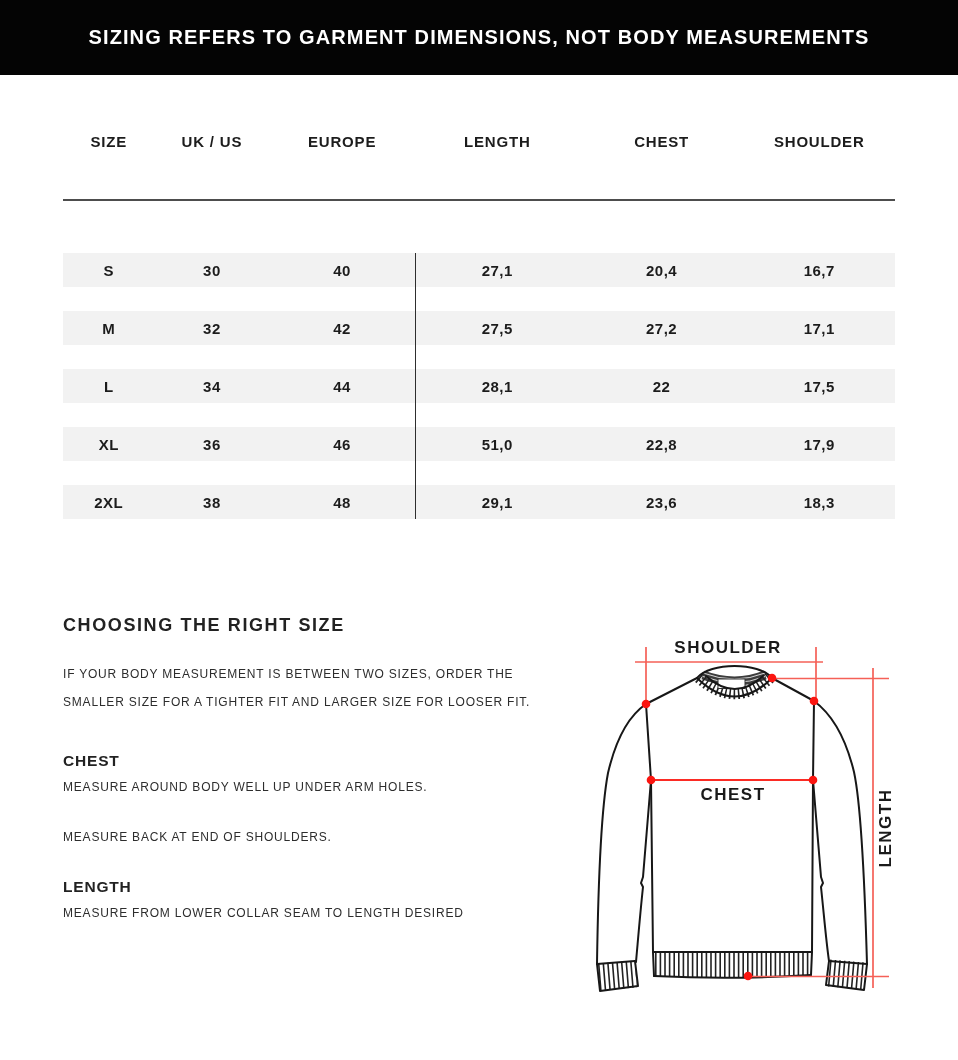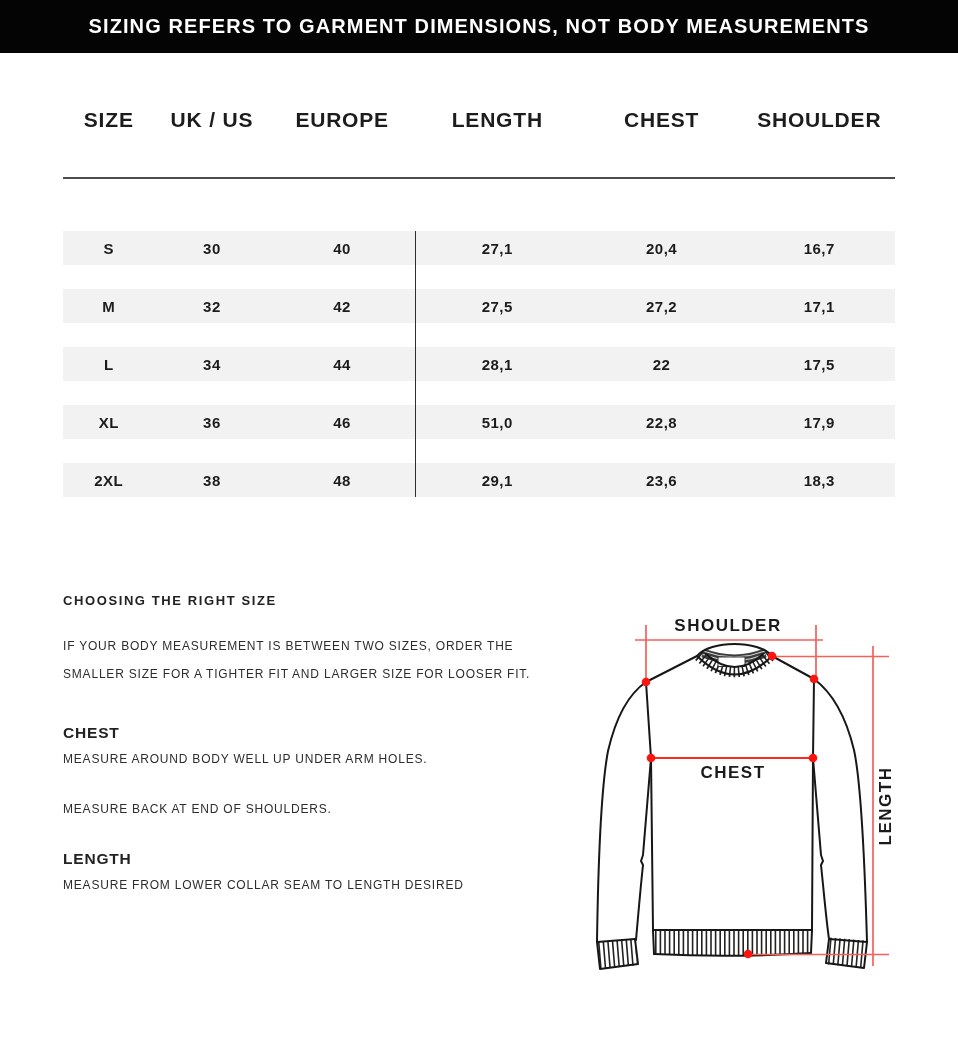--- a/index.html
+++ b/index.html
@@ -3,52 +3,52 @@
 <meta charset="utf-8">
 <style>
   html,body{margin:0;padding:0;}
   body{
     width:958px;height:1060px;background:#ffffff;overflow:hidden;
     font-family:"Liberation Sans", sans-serif;color:#262626;
     -webkit-font-smoothing:antialiased;
   }
   
   .banner{
-    height:53px;background:#040404;display:flex;align-items:center;justify-content:center;
+    height:75px;background:#040404;display:flex;align-items:center;justify-content:center;
   }
   .banner span{
     color:#ffffff;font-size:20px;font-weight:700;letter-spacing:1.1px;white-space:nowrap;
   }
   
   .table-wrap{margin:0 63px;position:relative;}
   .cols{
     display:grid;
     grid-template-columns:11% 13.8% 17.5% 19.8% 19.7% 18.2%;
   }
   .thead{margin-top:55px;height:22px;align-items:center;}
   .thead span{
-    text-align:center;font-size:21px;font-weight:700;letter-spacing:0.8px;color:#1c1c1c;
+    text-align:center;font-size:15px;font-weight:700;letter-spacing:0.8px;color:#1c1c1c;
   }
   .rule{margin-top:47px;height:2px;background:#4d4d4d;}
   .rows{margin-top:52px;position:relative;}
   .trow{
     height:34px;margin-bottom:24px;background:#f2f2f2;align-items:center;
   }
   .trow:last-child{margin-bottom:0;}
   .trow span{
     text-align:center;font-size:15px;font-weight:700;letter-spacing:0.5px;color:#1c1c1c;
   }
   .vdivider{
     position:absolute;top:0;bottom:0;left:42.3%;width:1px;background:#2e2e2e;
   }
   
   .lower{position:relative;min-height:557px;}
   .textcol{margin:0 0 0 63px;padding-top:72px;width:505px;}
   h2{
-    margin:0;font-size:13px;font-weight:700;letter-spacing:1.6px;color:#222222;
+    margin:0;font-size:18px;font-weight:700;letter-spacing:1.6px;color:#222222;
   }
   .para{
     margin:24px 0 0 0;font-size:12px;letter-spacing:0.8px;line-height:28px;color:#2d2d2d;
   }
   .howto{margin-top:32px;}
   .mitem{margin-top:24px;margin-bottom:14px;}
   .mitem h3{
     margin:0;font-size:15.5px;font-weight:700;letter-spacing:0.8px;line-height:26px;color:#222222;
   }
   .mitem p{

